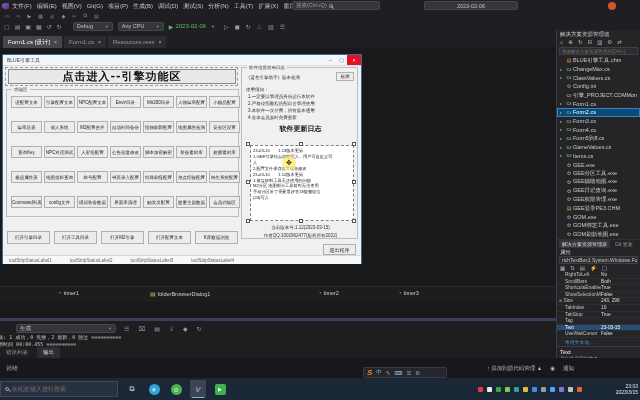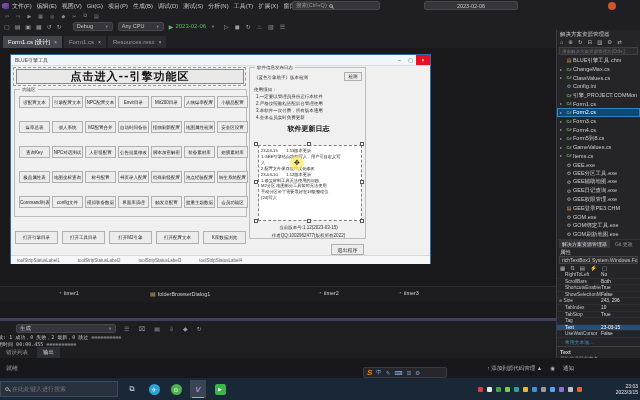--- a/index.html
+++ b/index.html
@@ -28,21 +28,21 @@
   #runbtn{color:#5cb85c;font-size:6px;display:flex;align-items:center;gap:2px;}
 
   
   #tabstrip{left:0;top:35px;width:556px;height:13px;display:flex;align-items:flex-end;gap:2px;padding-left:3px;background:#1f1f23;}
   .dtab{height:12px;padding:0 5px;font-size:6px;color:#9a9a9a;background:#2b2b30;display:flex;align-items:center;gap:4px;white-space:nowrap;}
   .dtab.active{background:#45454d;color:#fff;}
   .dtab .x{font-size:5px;color:#bbb;}
 
   
   #designer{left:0;top:48px;width:556px;height:270px;background:#19191b;}
-  #form{left:10px;top:6px;width:421px;height:210px;border:1px solid #2e6da4;background:#f0f0f0;}
+  #form{left:2px;top:6px;width:360px;height:210px;border:1px solid #2e6da4;background:#f0f0f0;}
   #ftitle{height:11px;background:#f2f5f9;display:flex;align-items:center;border-bottom:1px solid #d7dce2;}
   #ftitle .t{font-size:5px;color:#444;margin-left:4px;flex:1;}
   .wbtn{width:11px;height:10px;font-size:5px;color:#444;text-align:center;line-height:10px;}
   .wbtn.close{width:14px;background:#e81123;color:#fff;}
   #fbody{position:relative;height:198px;font-size:4.5px;color:#222;}
   #selrect{left:2px;top:1px;width:233px;height:19px;border:1px dashed #9a9a9a;}
   #bigbtn{left:5px;top:3px;width:228px;height:15px;background:#e9e9e9;border:1px solid #8a8a8a;
     font-family:"DejaVu Serif",serif;font-weight:bold;font-size:11px;color:#111;text-align:center;line-height:14px;letter-spacing:1px;}
   .gbox{border:1px solid #bdbdbd;position:absolute;}
   .gbox>.glabel{position:absolute;top:-3px;left:5px;background:#f0f0f0;padding:0 2px;font-size:4.5px;color:#333;line-height:5px;}

